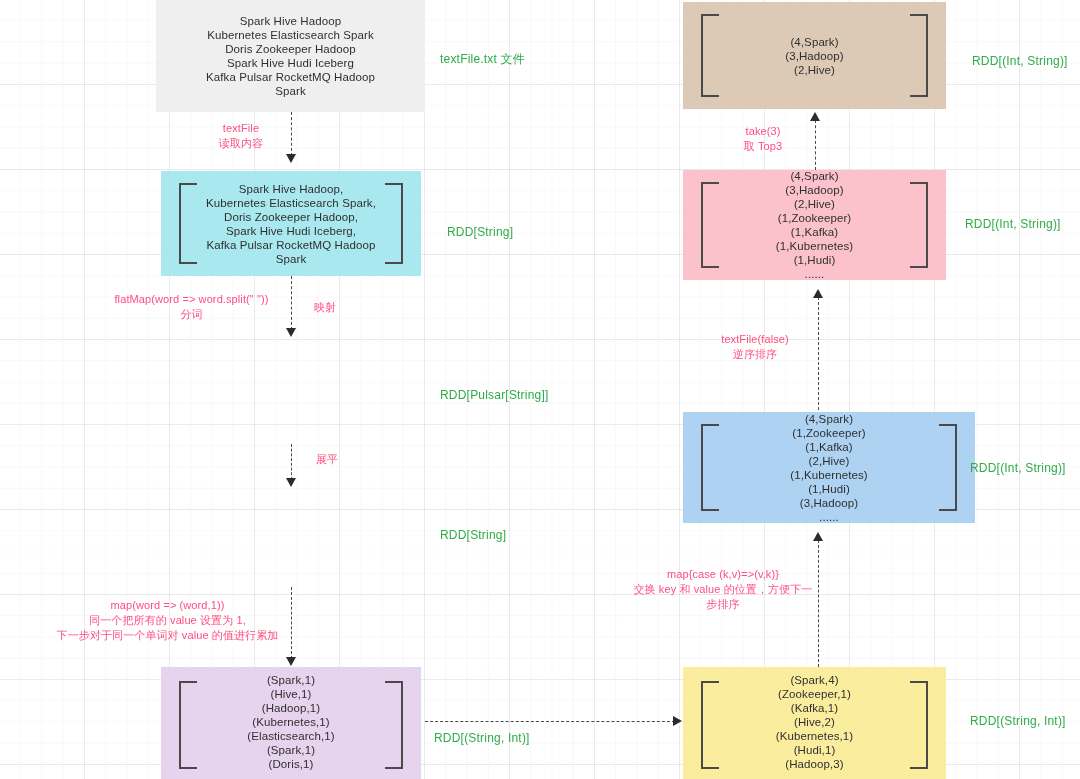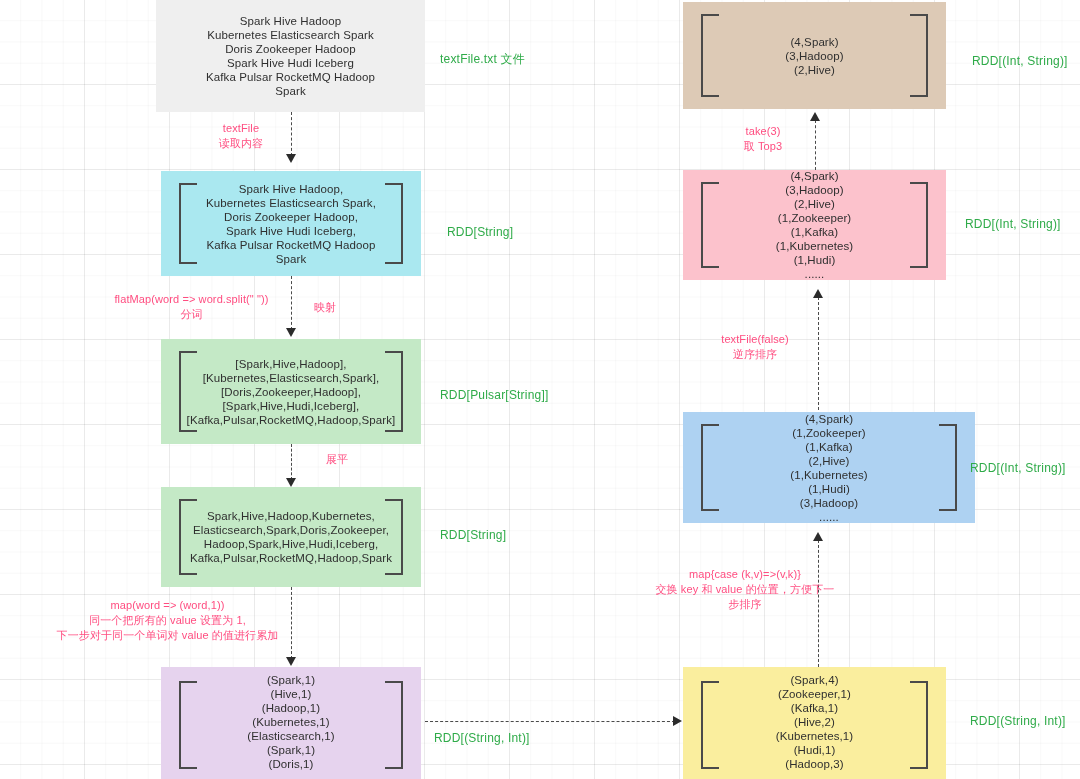--- a/index.html
+++ b/index.html
@@ -129,43 +129,26 @@
 Kafka Pulsar RocketMQ Hadoop Spark</span>
   </div>
   <div class="type-label" style="left:447px; top:225px;">RDD[String]</div>
 
   <div class="conn-v" style="left:291px; top:276px; height:54px;"></div>
   <div class="arrow down" style="left:286px; top:328px;"></div>
   <div class="op-label" style="left:104px; top:292px; width:175px;">flatMap(word =&gt; word.split(" "))
 分词</div>
   <div class="op-label" style="left:305px; top:300px; width:40px;">映射</div>
 
-  <div class="box" style="left:161px; top:339px; width:260px; height:105px; background:#c4e9c6;">
-    <span class="bracket left"></span>
-    <span class="bracket right"></span>
-    <span class="content">[Spark,Hive,Hadoop],
-[Kubernetes,Elasticsearch,Spark],
-[Doris,Zookeeper,Hadoop],
-[Spark,Hive,Hudi,Iceberg],
-[Kafka,Pulsar,RocketMQ,Hadoop,Spark]</span>
-  </div>
   <div class="type-label" style="left:440px; top:388px;">RDD[Pulsar[String]]</div>
 
   <div class="conn-v" style="left:291px; top:444px; height:36px;"></div>
   <div class="arrow down" style="left:286px; top:478px;"></div>
-  <div class="op-label" style="left:317px; top:452px; width:40px;font-family:Liberation Serif, serif;">展平</div>
-
-  <div class="box" style="left:161px; top:487px; width:260px; height:100px; background:#c4e9c6;">
-    <span class="bracket left"></span>
-    <span class="bracket right"></span>
-    <span class="content">Spark,Hive,Hadoop,Kubernetes,
-Elasticsearch,Spark,Doris,Zookeeper,
-Hadoop,Spark,Hive,Hudi,Iceberg,
-Kafka,Pulsar,RocketMQ,Hadoop,Spark</span>
-  </div>
+  <div class="op-label" style="left:307px; top:452px; width:40px;font-family:Liberation Serif, serif;">展平</div>
+
   <div class="type-label" style="left:440px; top:528px;">RDD[String]</div>
 
   <div class="conn-v" style="left:291px; top:587px; height:72px;"></div>
   <div class="arrow down" style="left:286px; top:657px;"></div>
   <div class="op-label" style="left:55px; top:598px; width:225px;">map(word =&gt; (word,1))
 同一个把所有的 value 设置为 1,
 下一步对于同一个单词对 value 的值进行累加</div>
 
   <div class="box" style="left:161px; top:667px; width:260px; height:112px; background:#e6d3ee; align-items:flex-start; padding-top:6px;">
     <span class="bracket left" style="top:14px; bottom:10px;"></span>
@@ -226,21 +209,21 @@
 (2,Hive)
 (1,Kubernetes)
 (1,Hudi)
 (3,Hadoop)
 ......</span>
   </div>
   <div class="type-label" style="left:970px; top:461px;">RDD[(Int, String)]</div>
 
   <div class="conn-v" style="left:818px; top:540px; height:127px;"></div>
   <div class="arrow up" style="left:813px; top:532px;"></div>
-  <div class="op-label" style="left:655px; top:567px; width:180px;text-align:center;">map{case (k,v)=&gt;(v,k)}
+  <div class="op-label" style="left:633px; top:567px; width:180px;text-align:center;">map{case (k,v)=&gt;(v,k)}
 交换 key 和 value 的位置，方便下一
 步排序</div>
 
   <div class="box" style="left:683px; top:667px; width:263px; height:112px; background:#faee9e; align-items:flex-start; padding-top:6px;">
     <span class="bracket left" style="top:14px; bottom:10px;"></span>
     <span class="bracket right" style="top:14px; bottom:10px;"></span>
     <span class="content">(Spark,4)
 (Zookeeper,1)
 (Kafka,1)
 (Hive,2)

